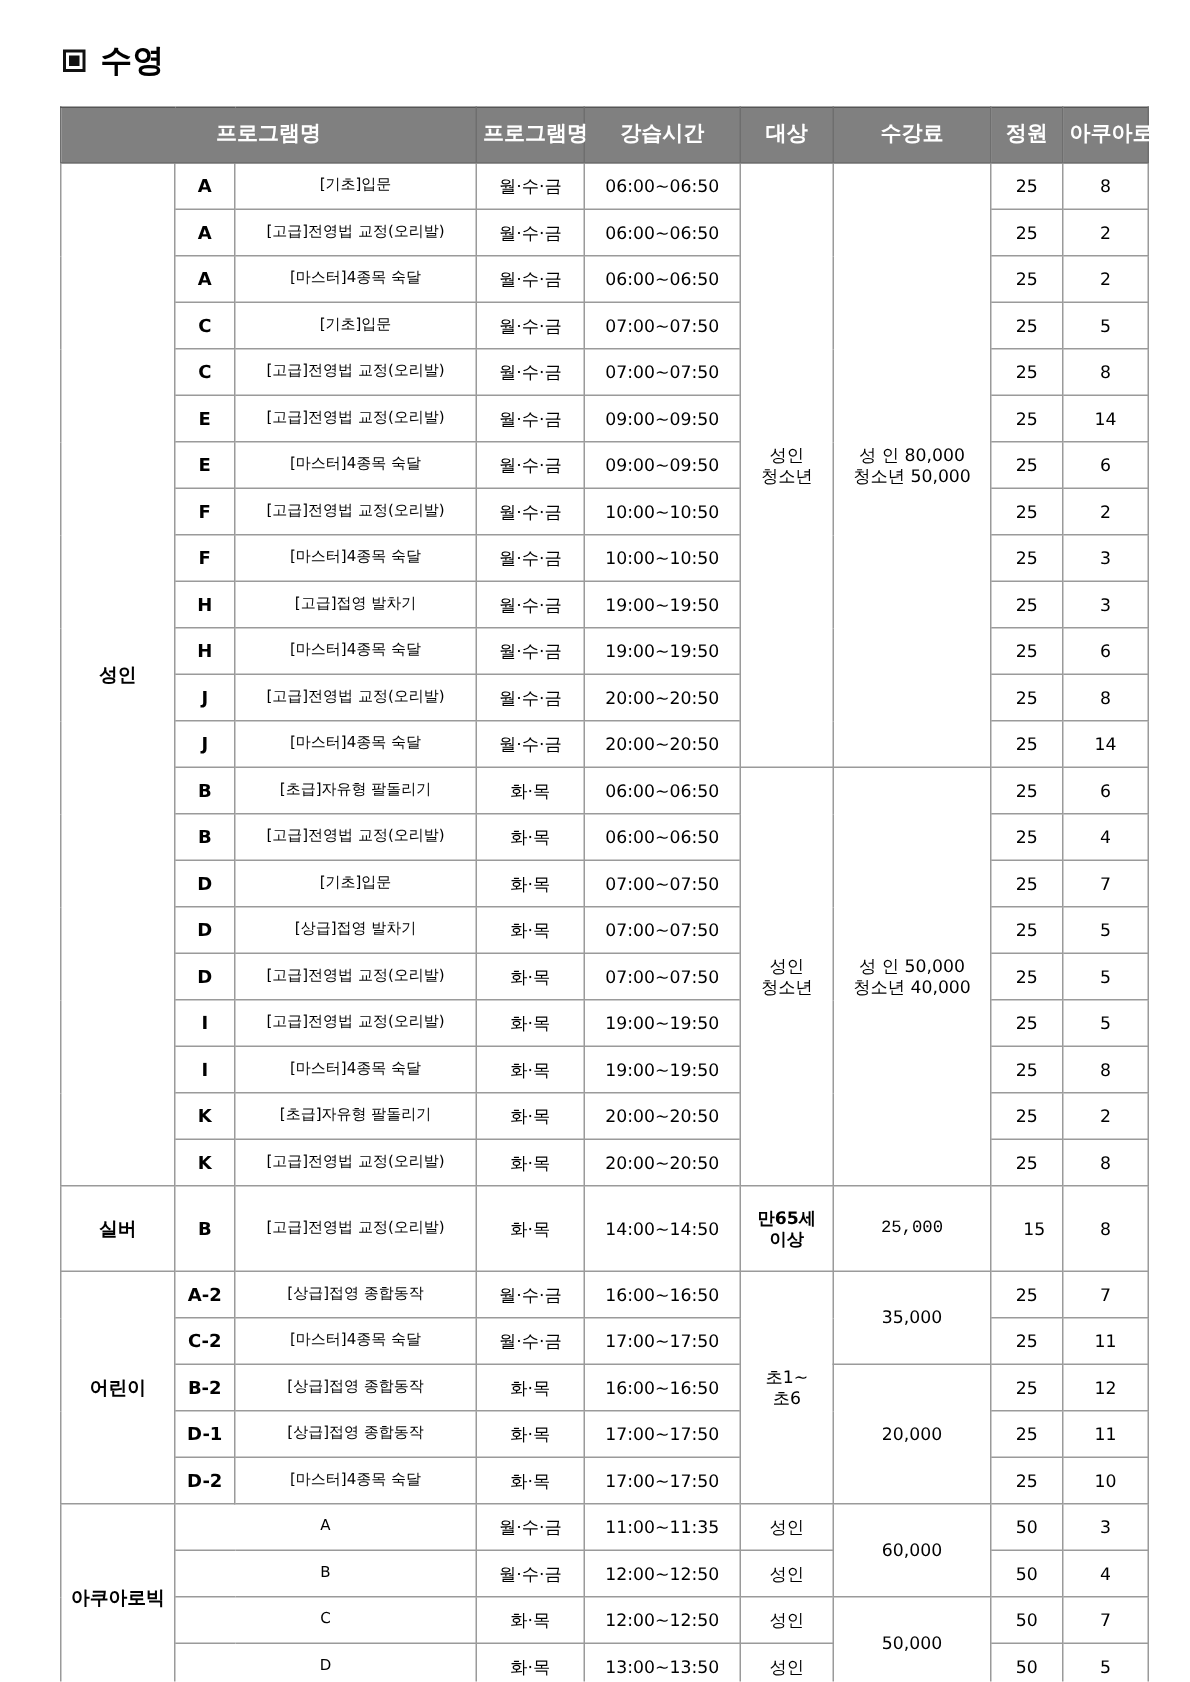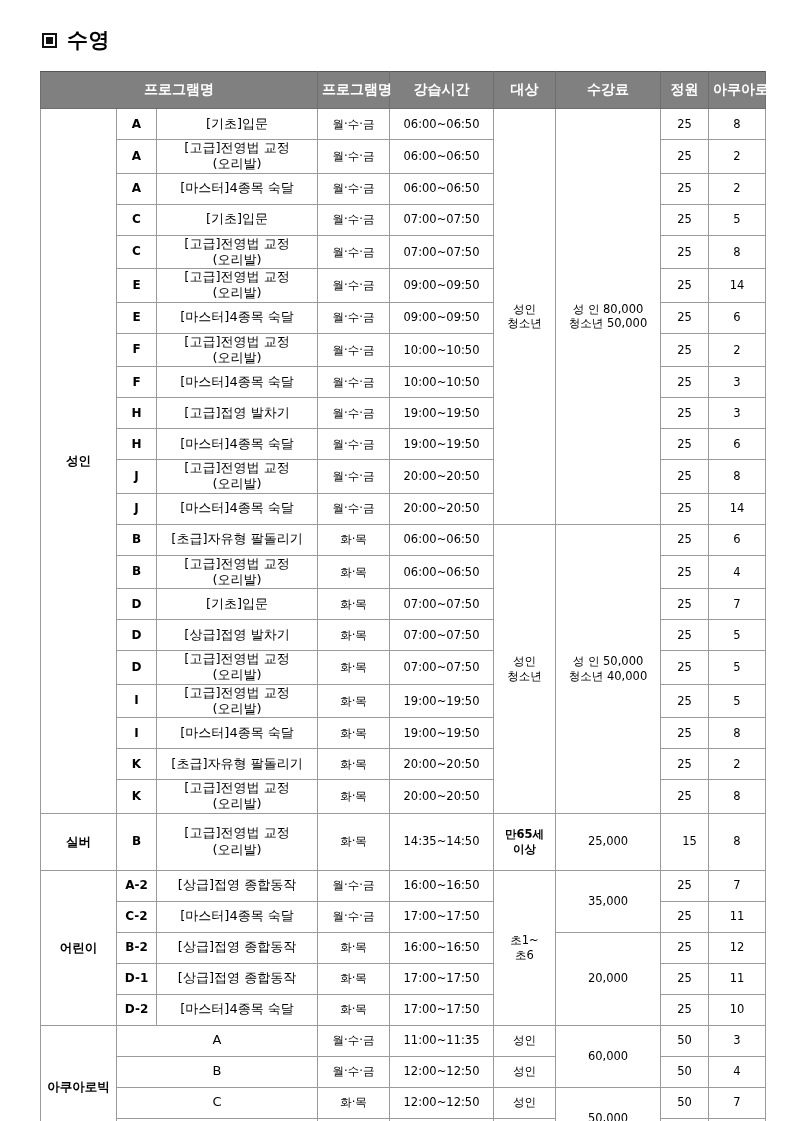--- a/index.html
+++ b/index.html
@@ -87,21 +87,21 @@
     font-weight: bold;
     font-size: 12.5px;
   }
   .code-cell {
     font-weight: bold;
     font-size: 12px;
   }
   .prog-cell {
     text-align: left;
     padding-left: 8px;
-    font-size: 13px;
+    font-size: 10px;
     margin-left: 41px;
   }
   .prog-cell.center {
     text-align: center;
     padding-left: 4px;
   }
   .day-cell, .time-cell, .num-cell {
     font-size: 11.5px;
   }
   .target-cell, .fee-cell {
@@ -327,24 +327,24 @@
           <td class="day-cell">화·목</td>
           <td class="time-cell">20:00~20:50</td>
           <td class="num-cell">25</td>
           <td class="num-cell">8</td>
         </tr>
         <tr>
           <td class="cat-cell thick-top" style="height: 56px; margin-left: 27px;">실버</td>
           <td class="code-cell thick-top" style="height: 56px;">B</td>
           <td class="prog-cell thick-top" style="height: 56px;">[고급]전영법 교정(오리발)</td>
           <td class="day-cell thick-top" style="height: 56px;">화·목</td>
-          <td class="time-cell thick-top" style="height: 56px;">14:35~14:50</td>
+          <td class="time-cell thick-top" style="height: 56px;">14:00~14:50</td>
           <td class="target-cell thick-top" style="height: 56px; font-weight: bold;">만65세
 이상</td>
-          <td class="fee-cell thick-top" style="height: 56px;">25,000</td>
+          <td class="fee-cell thick-top" style="height: 56px; font-family: Liberation Mono, monospace;">25,000</td>
           <td class="num-cell thick-top" style="height: 56px; padding-left: 14px;">15</td>
           <td class="num-cell thick-top" style="height: 56px;">8</td>
         </tr>
         <tr>
           <td class="cat-cell thick-top" rowspan="5">어린이</td>
           <td class="code-cell thick-top">A-2</td>
           <td class="prog-cell thick-top">[상급]접영 종합동작</td>
           <td class="day-cell thick-top">월·수·금</td>
           <td class="time-cell thick-top">16:00~16:50</td>
           <td class="target-cell thick-top" rowspan="5">초1~

